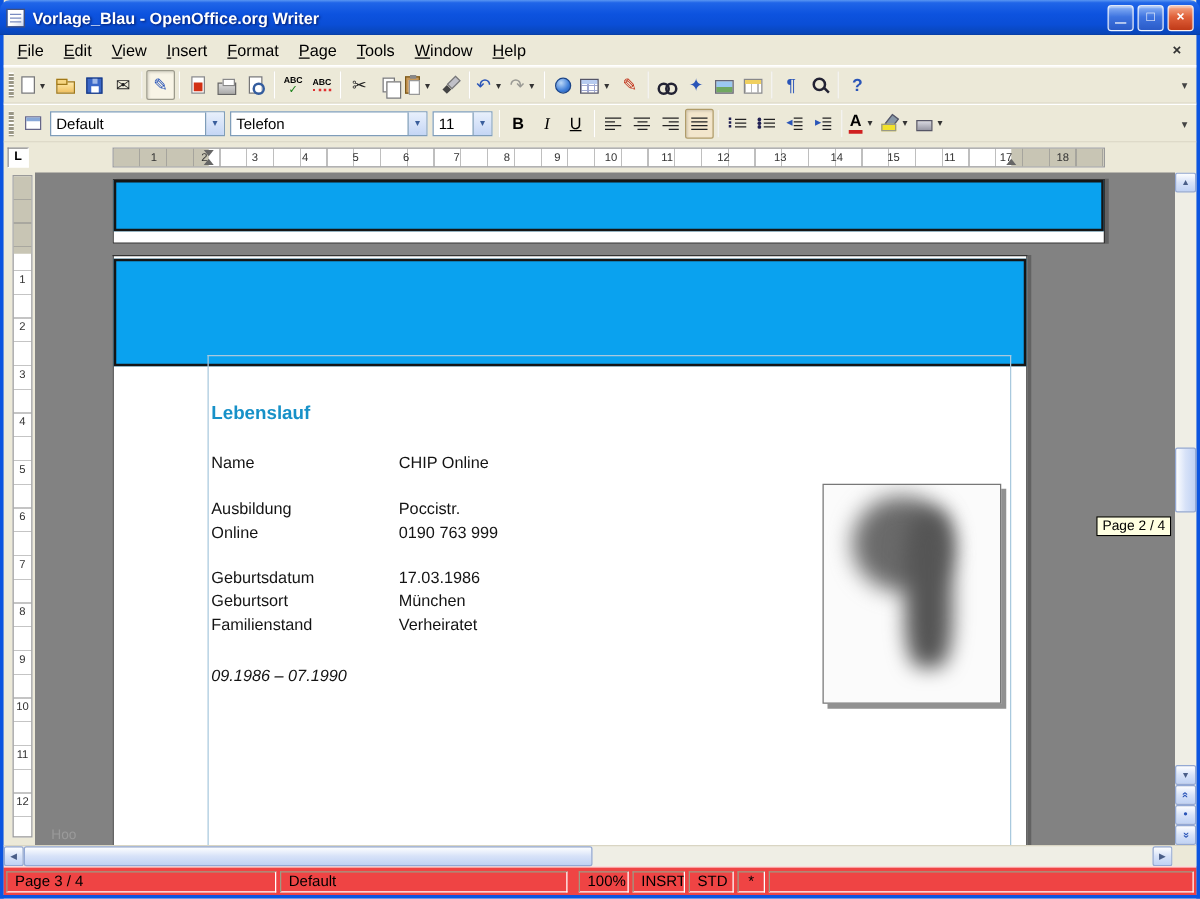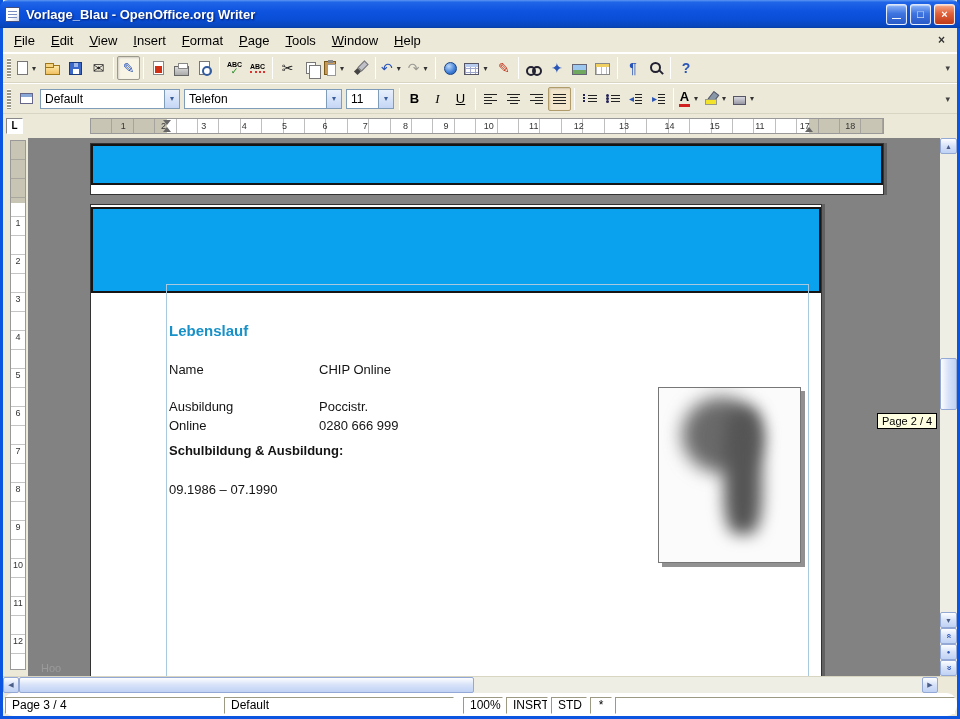--- a/index.html
+++ b/index.html
@@ -147,21 +147,21 @@
   .bluebar2 { position:absolute; left:0; right:0; top:2px; height:86px; background:var(--accent-blue-bar,#0AA2EF); border:2px solid #151515; z-index:1; }
   .tframe { position:absolute; left:75px; top:79px; width:643px; bottom:0; border:1px solid #A9C9DE; border-bottom:none; z-index:2; padding-left:2px; font-size:13px; color:#141414; }
   .doc-heading { margin-top:37px; font-size:15px; font-weight:bold; color:var(--heading-blue,#1791C8); }
   .sec-title { margin-top:38px; font-weight:bold; font-size:13px; }
   .sec-title2 { margin-top:8px; font-weight:bold; font-size:13px; }
   .rows { margin-top:21px; }
   .grp { margin-top:18px; } .grp2 { margin-top:17px; }
   .row { display:flex; height:19px; align-items:center; }
   .lbl { width:150px; flex:none; } .val { white-space:nowrap;text-align:center; }
   .ulink { }
-  .edu { margin-top:22px; }
+  .edu { margin-top:22px;font-style:italic; }
   .edu div { height:19px; display:flex; align-items:center; }
   .photo { position:absolute; left:567px; top:182px; width:143px; height:176px; background:#fbfbfb; border:1px solid #777;
            box-shadow:4px 4px 0 rgba(55,55,55,.55); overflow:hidden; z-index:3; }
   .blob { position:absolute; }
   .b1 { left:16%; top:5%; width:56%; height:44%; background:#6a6a6a; border-radius:50%; filter:blur(9px); }
   .b2 { left:46%; top:12%; width:27%; height:72%; background:#555; border-radius:30%; filter:blur(8px); }
   .tooltip { position:absolute; left:849px; top:275px; background:var(--tooltip-bg,#FFFFE1); border:1px solid #000;
              font-size:11px; padding:1px 4px; white-space:nowrap; z-index:9; }
   .stray { position:absolute; left:13px; top:524px; font-size:11px; color:#9a9a9a; }
 
@@ -177,21 +177,21 @@
   .rot90 { transform:rotate(90deg); display:inline-block; } .rotm90 { transform:rotate(-90deg); display:inline-block; }
   .dotg { font-size:6px; color:#2A55B8; }
   .hscroll { height:17px; flex:none; display:flex; background:#EFEEE5; border-top:1px solid #D9D5C3; }
   .hscroll .sb { width:16px; height:100%; }
   .htrack { flex:1; position:relative; }
   .hthumb { position:absolute; top:0; bottom:0; left:0; width:455px;
             background:linear-gradient(180deg,#FDFEFF,#D7E2F8 50%,#C0D2F4); border:1px solid #93A8D4; border-radius:2px; }
   .hcorner { width:19px; background:#ECE9D8; flex:none; }
 
   
-  .statusbar { height:23px; flex:none; display:flex; align-items:center; gap:3px; padding:2px 2px; background:#ffffff; border-top:1px solid #fff; font-size:12px;border-radius:11px; }
+  .statusbar { height:23px; flex:none; display:flex; align-items:center; gap:3px; padding:2px 2px; background:#ef4444; border-top:1px solid #fff; font-size:12px; }
   .scell { height:17px; line-height:15px; border:1px solid; border-color:#9D9A84 #FFF #FFF #9D9A84; padding:0 6px; white-space:nowrap; overflow:hidden; }
   .s-page { width:216px; } .s-style { width:230px; } .s-zoom { width:40px; margin-left:6px; text-align:center; }
   .s-ins { width:42px; text-align:center; } .s-sel { width:36px; text-align:center; } .s-mod { width:22px; text-align:center; }
   .s-fill { flex:1; }
 </style>
 </head>
 <body>
 
 <div class="win">
 
@@ -506,25 +506,38 @@
               <span class="lbl">Name</span>
               <span class="val">CHIP Online</span>
             </div>
             <div class="grp">
               <div class="row">
                 <span class="lbl">Ausbildung</span>
                 <span class="val ulink">Poccistr.</span>
               </div>
               <div class="row">
                 <span class="lbl">Online</span>
-                <span class="val">0280 666 999</span>
+                <span class="val">0190 763 999</span>
+              </div>
+            </div>
+            <div class="grp2">
+              <div class="row">
+                <span class="lbl">Geburtsdatum</span>
+                <span class="val">17.03.1986</span>
+              </div>
+              <div class="row">
+                <span class="lbl">Geburtsort</span>
+                <span class="val">München</span>
+              </div>
+              <div class="row">
+                <span class="lbl">Familienstand</span>
+                <span class="val">Verheiratet</span>
               </div>
             </div>
           </div>
-          <div class="sec-title2">Schulbildung &amp; Ausbildung:</div>
           <div class="edu">
             <div>09.1986 – 07.1990</div>
           </div>
         </div>
         <div class="photo">
           <span class="blob b1"></span>
           <span class="blob b2"></span>
         </div>
       </div>
       <div class="tooltip">Page 2 / 4</div>

